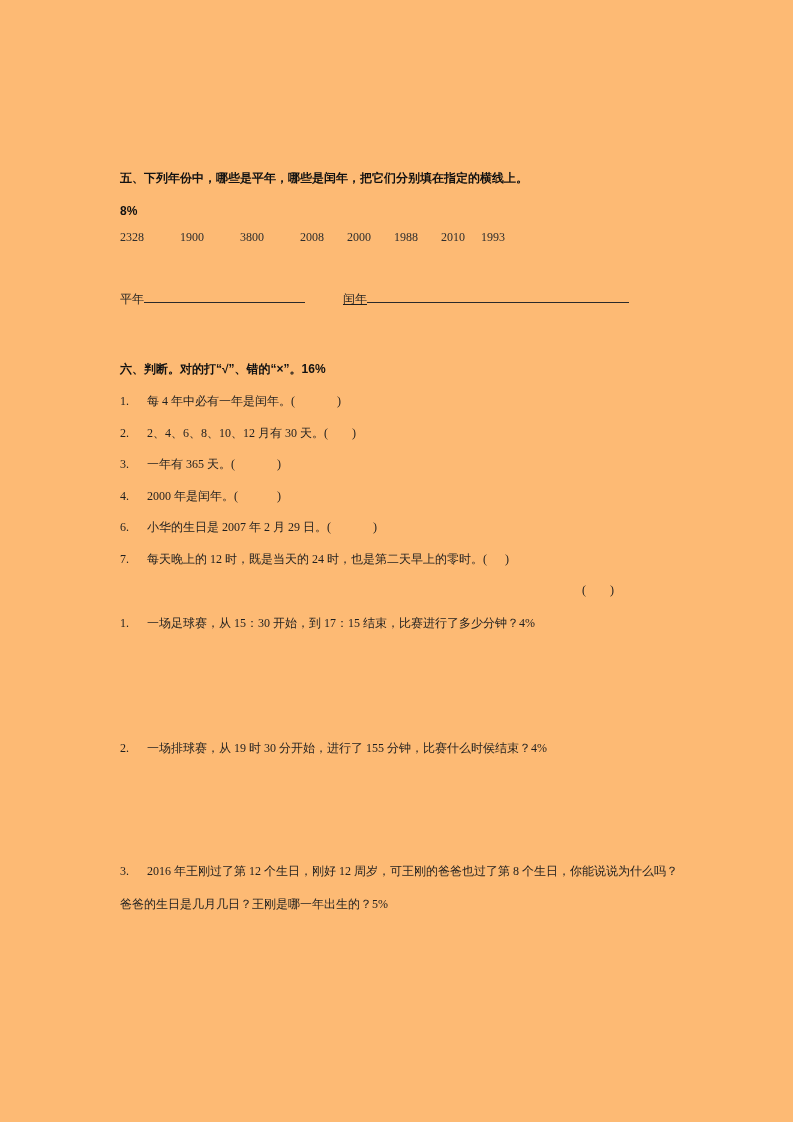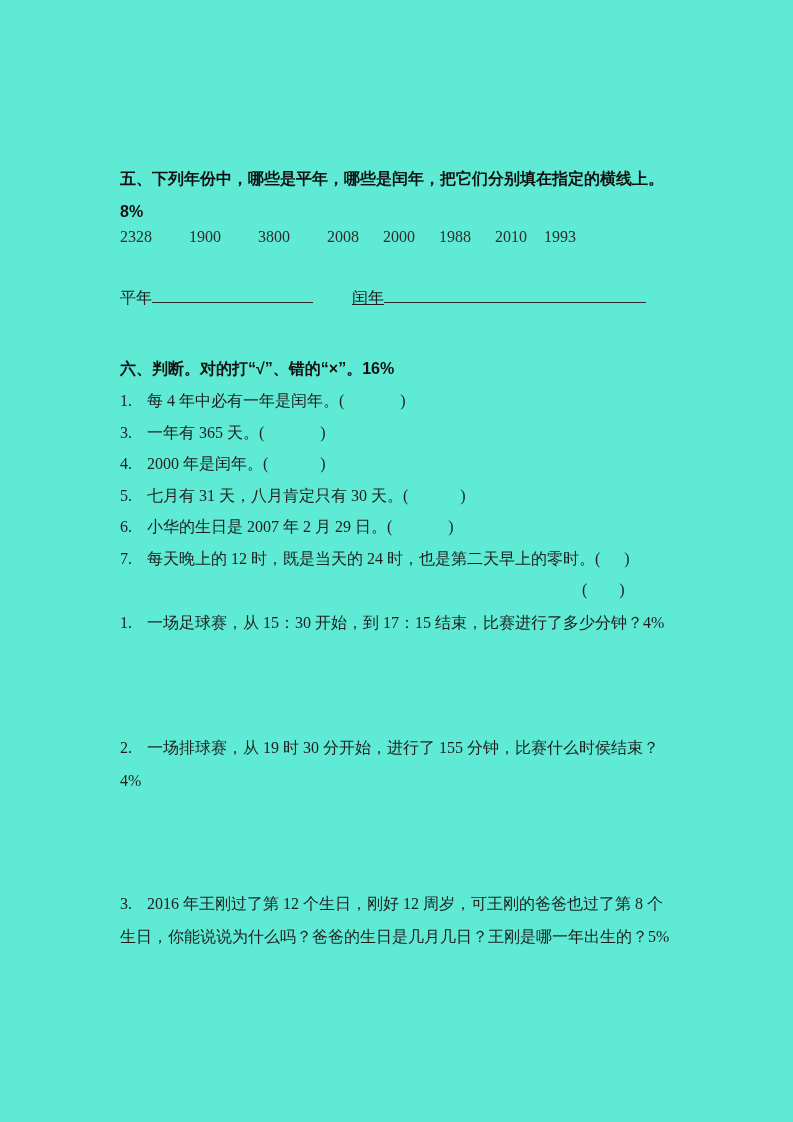--- a/index.html
+++ b/index.html
@@ -1,25 +1,25 @@
 <!DOCTYPE html>
 <html><head>
 <meta charset="utf-8">
 <style>
   html, body { margin: 0; padding: 0; background: #ffffff; }
   .page {
     position: relative;
     width: 793px;
     height: 1122px;
     box-sizing: border-box;
-    background: #5eead4;
+    background: #fdba74;
     color: #1f1f1f;
     padding: 162px 115px 0 120px;
     font-family: "Liberation Serif", "DejaVu Serif", serif;
-    font-size: 16px;
+    font-size: 12px;
     overflow: hidden;
   }
   .heading {
     font-family: "Liberation Sans", "DejaVu Sans", sans-serif;
     font-weight: 700;
     line-height: 33px;
     color: #111111;
   }
   
   .years {
@@ -86,27 +86,27 @@
     </div>
   </section>
 
   <section>
     <div class="heading sec6-title">六、判断。对的打“√”、错的“×”。16%</div>
 
     <div class="judge-item">
       <span class="num">1.</span><span>每 4 年中必有一年是闰年。</span><span class="paren">(              )</span>
     </div>
     <div class="judge-item">
+      <span class="num">2.</span><span>2、4、6、8、10、12 月有 30 天。</span><span class="paren">(        )</span>
+    </div>
+    <div class="judge-item">
       <span class="num">3.</span><span>一年有 365 天。</span><span class="paren">(              )</span>
     </div>
     <div class="judge-item">
       <span class="num">4.</span><span>2000 年是闰年。</span><span class="paren">(             )</span>
-    </div>
-    <div class="judge-item">
-      <span class="num">5.</span><span>七月有 31 天，八月肯定只有 30 天。</span><span class="paren">(             )</span>
     </div>
     <div class="judge-item">
       <span class="num">6.</span><span>小华的生日是 2007 年 2 月 29 日。</span><span class="paren">(              )</span>
     </div>
     <div class="judge-item">
       <span class="num">7.</span><span>每天晚上的 12 时，既是当天的 24 时，也是第二天早上的零时。</span><span class="paren">(      )</span>
     </div>
     <div class="paren-line">(        )</div>
   </section>
 

